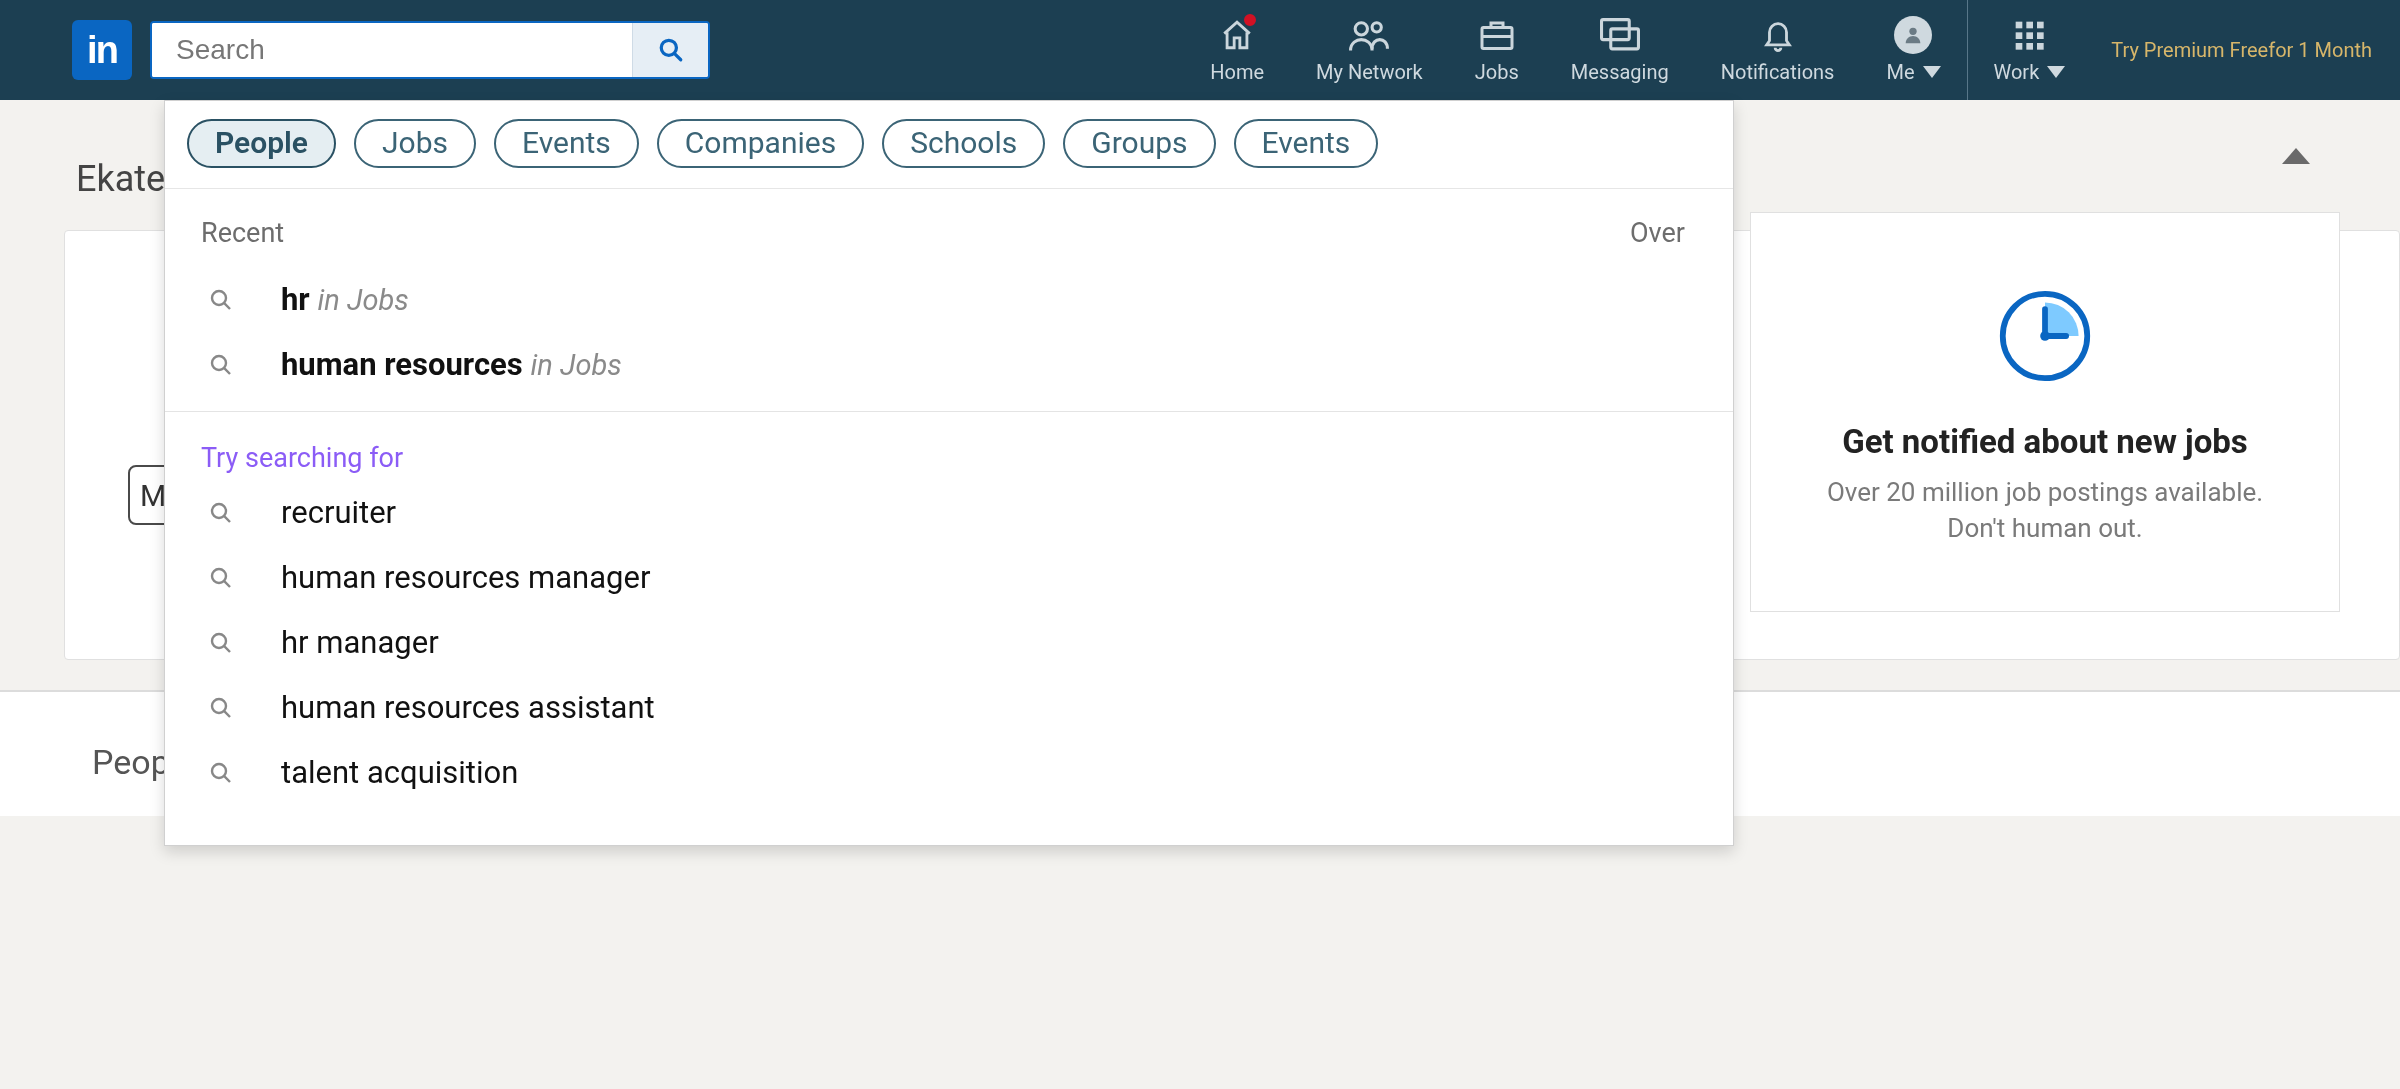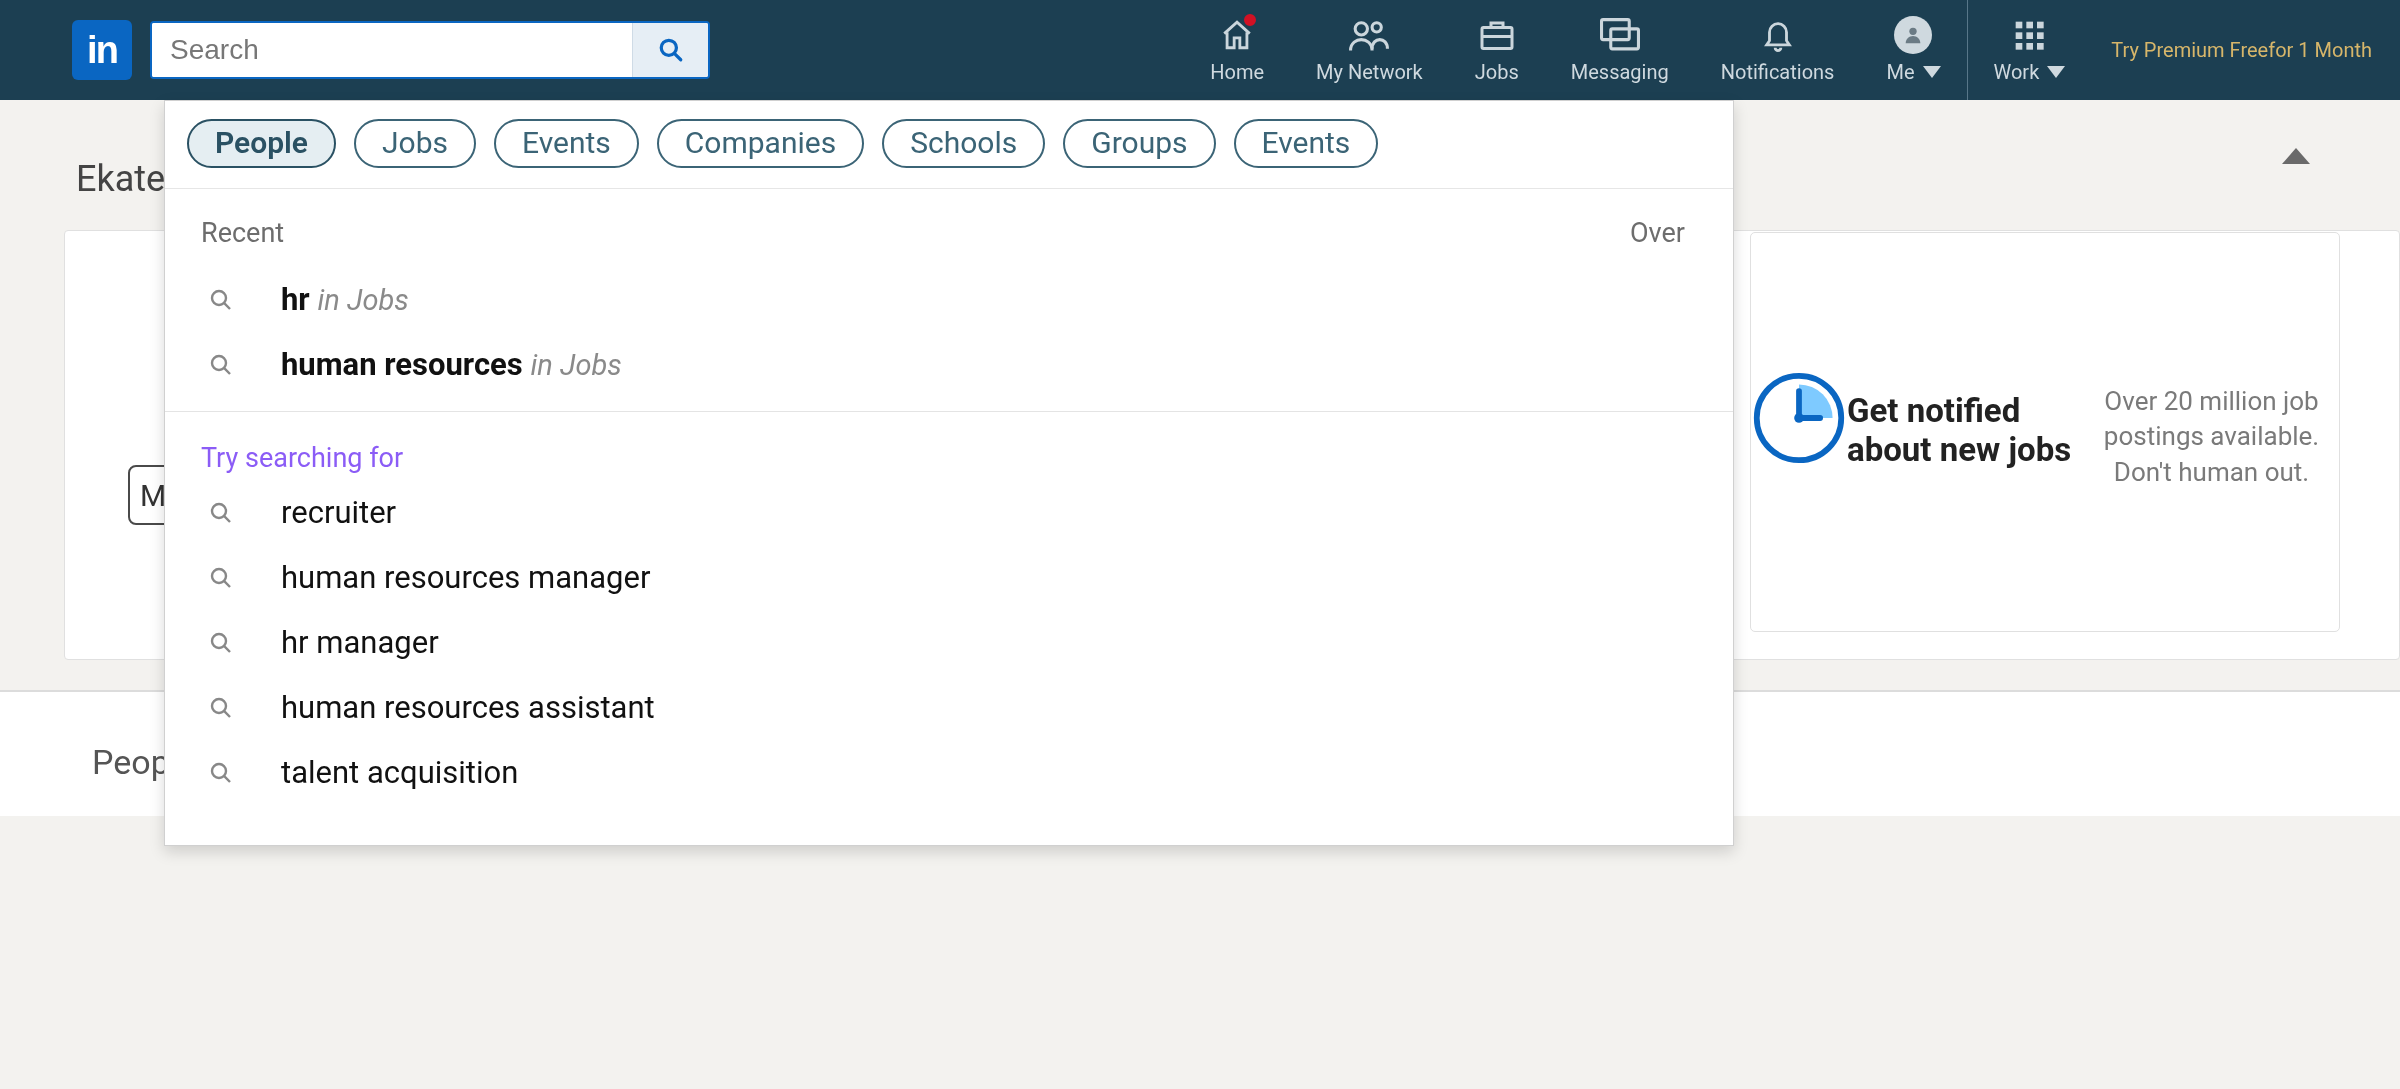--- a/index.html
+++ b/index.html
@@ -34,21 +34,21 @@
     border: 2px solid #0a66c2;
     border-radius: 4px;
     display: flex; align-items: stretch;
     overflow: hidden;
   }
   .search-input {
     flex: 1;
     border: none;
     outline: none;
     font-size: 28px;
-    padding: 0 18px;
+    padding: 0 24px;
     color: #333;
   }
   .search-input::placeholder { color: #777; }
   .search-btn {
     width: 76px;
     background: #e6eef5;
     border-left: 1px solid #cfdbe6;
     display: flex; align-items: center; justify-content: center;
     color: #0a66c2;
   }
@@ -116,27 +116,27 @@
   .separator-bar {
     position:absolute; left:0; right:0; top:590px; height:2px; background:#dcdcdc;
   }
   .white-strip {
     position:absolute; left:0; right:0; top:592px; height:124px; background:#fff;
   }
 
   .right-card {
     position: absolute;
     right: 60px;
-    top: 132px;
+    top: 112px;
     width: 590px;
     height: 400px;
     background: #fff;
     border: 1px solid #e0e0e0;
-    border-radius: 5px;
-    display:flex;flex-direction:row;align-items:center;justify-content:center;
+    border-radius: 0;
+    display:flex;flex-direction:column;align-items:center;justify-content:center;
     padding-top: 10px;
   }
   .right-card .clock {
     margin-bottom: 34px;
   }
   .right-card h2 { font-size: 33px; color:#222; font-weight:700; margin-bottom: 14px; }
   .right-card p { font-size: 26px; color:#7a7a7a; text-align:center; line-height:1.35; }
   .collapse-caret {
     position:absolute; right: 90px; top: 48px;
     width: 0;height: 0;border-left:14px solid transparent;border-right:14px solid transparent;border-bottom:16px solid #6a6a6a;

